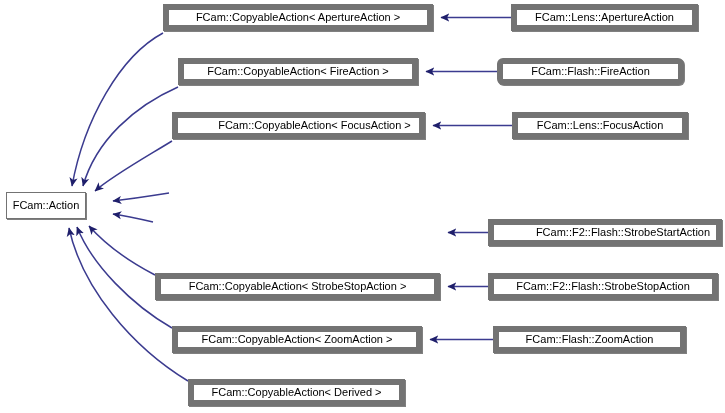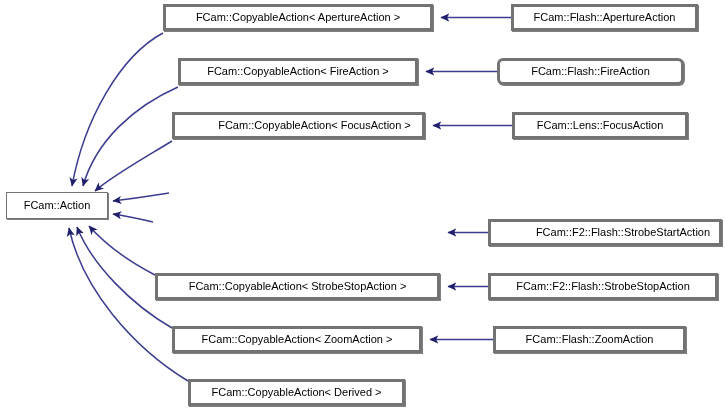--- a/index.html
+++ b/index.html
@@ -23,21 +23,21 @@
     left: 0;
     top: 0;
     width: 725px;
     height: 413px;
     pointer-events: none;
   }
   .node {
     position: absolute;
     box-sizing: border-box;
     background: #ffffff;
-    border: 3px solid #737373;
+    border: 6px solid #737373;
     box-shadow: 1px 1px 0 0 #808080;
     display: flex;
     align-items: center;
     justify-content: center;
     z-index: 5;
   }
   .node .node-label {
     font-family: "Liberation Sans", sans-serif;
     font-size: 11px;
     line-height: 11px;
@@ -75,30 +75,30 @@
     <g id="straight-edges" fill="none" stroke="#3b3b8f" stroke-width="1.5" marker-end="url(#arrowhead)">
       <path d="M 511 17.5 L 441 17.5"></path>
       <path d="M 497 71.5 L 426 71.5"></path>
       <path d="M 512 125.5 L 433 125.5"></path>
       <path d="M 488 232.5 L 448 232.5"></path>
       <path d="M 488 286.5 L 448 286.5"></path>
       <path d="M 493 339.5 L 430 339.5"></path>
     </g>
   </svg>
 
-  <div class="node root" style="left:6px; top:192px; width:102px; height:27px;">
+  <div class="node root" style="left:6px; top:192px; width:80px; height:27px;">
     <span class="node-label">FCam::Action</span>
   </div>
 
   <div class="node" style="left:163px; top:4px; width:270px; height:27px;">
     <span class="node-label">FCam::CopyableAction&lt; ApertureAction &gt;</span>
   </div>
 
   <div class="node" style="left:511px; top:4px; width:187px; height:27px;">
-    <span class="node-label">FCam::Flash::ApertureAction</span>
+    <span class="node-label">FCam::Lens::ApertureAction</span>
   </div>
 
   <div class="node" style="left:178px; top:58px; width:240px; height:27px;">
     <span class="node-label">FCam::CopyableAction&lt; FireAction &gt;</span>
   </div>
 
   <div class="node" style="left:497px; top:58px; width:187px; height:27px;border-radius:6px;">
     <span class="node-label">FCam::Flash::FireAction</span>
   </div>
 

